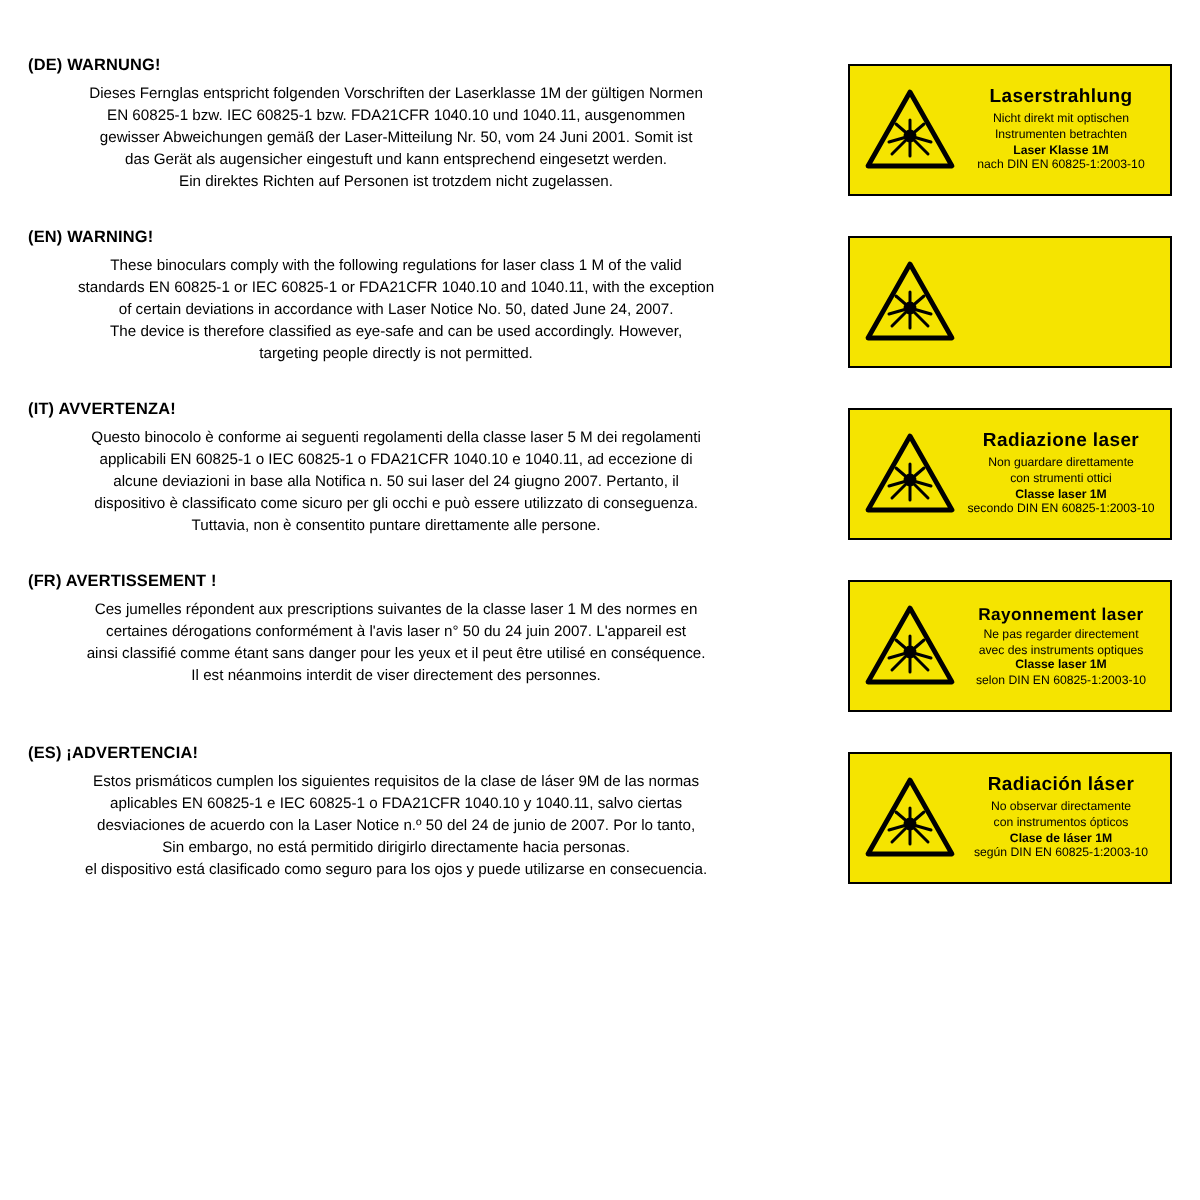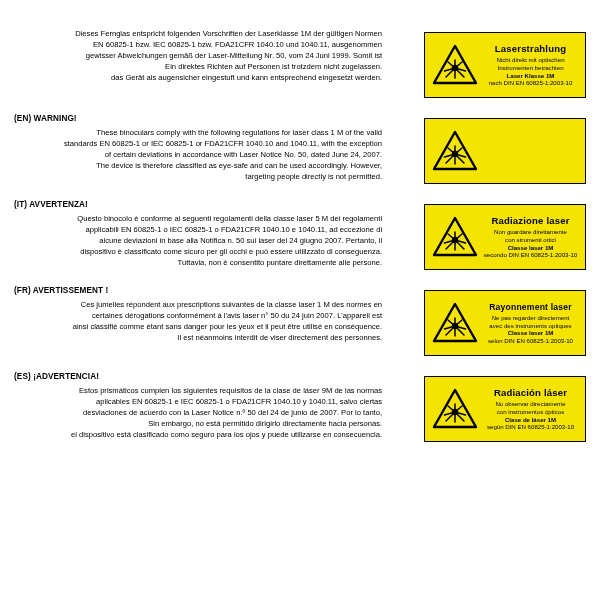--- a/index.html
+++ b/index.html
@@ -39,21 +39,21 @@
     font-weight: bold;
     color: #000;
     margin: 0 0 4px 0;
     letter-spacing: 0.1px;
   }
   .sec-body {
     font-size: 7.6px;
     line-height: 1.45;
     color: #000;
     margin: 0;
-    text-align: right;
+    text-align: center;
   }
   .sec-body div { white-space: normal; }
 
   
   .warn-label {
     background: #f5e400;
     border: 1.5px solid #000;
     width: 162px;
     display: flex;
     flex-direction: row;
@@ -91,26 +91,27 @@
   .warn-line.bold { font-weight: bold; }
   .warn-line.tiny { font-size: 5.5px; }
 </style>
 </head>
 <body>
 
 <div class="page">
   <div id="sections-root">
       <div class="section">
         <div class="text-col">
+          <p class="sec-title">(DE) WARNUNG!</p>
           <div class="sec-body">
             <div>Dieses Fernglas entspricht folgenden Vorschriften der Laserklasse 1M der gültigen Normen</div>
             <div>EN 60825-1 bzw. IEC 60825-1 bzw. FDA21CFR 1040.10 und 1040.11, ausgenommen</div>
-            <div>gewisser Abweichungen gemäß der Laser-Mitteilung Nr. 50, vom 24 Juni 1999. Somit ist</div>
+            <div>gewisser Abweichungen gemäß der Laser-Mitteilung Nr. 50, vom 24 Juni 2001. Somit ist</div>
+            <div>das Gerät als augensicher eingestuft und kann entsprechend eingesetzt werden.</div>
             <div>Ein direktes Richten auf Personen ist trotzdem nicht zugelassen.</div>
-            <div>das Gerät als augensicher eingestuft und kann entsprechend eingesetzt werden.</div>
           </div>
         </div>
         <div class="label-col">
           <div class="warn-label tall">
             <div class="tri-wrap">
   <svg class="tri-svg" width="46" height="42" viewBox="0 0 46 42">
     <polygon points="23,2 44,39 2,39" fill="#f5e400" stroke="#000" stroke-width="2.4" stroke-linejoin="round"></polygon>
     <g stroke="#000" stroke-width="1.5" stroke-linecap="round">
       <line x1="23" y1="16" x2="23" y2="34"></line>
       <line x1="23" y1="24" x2="14" y2="33"></line>

